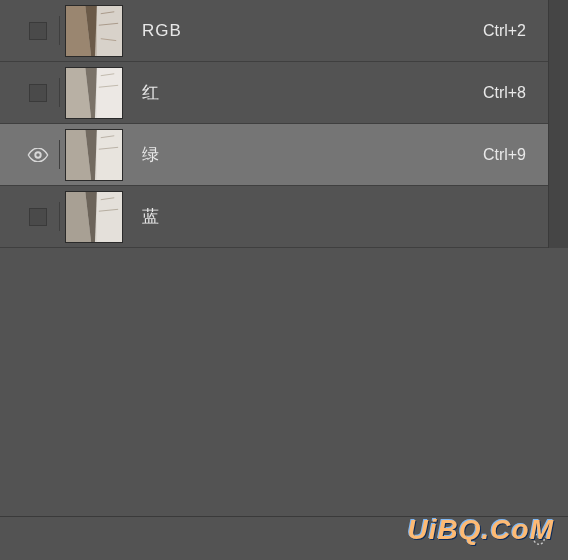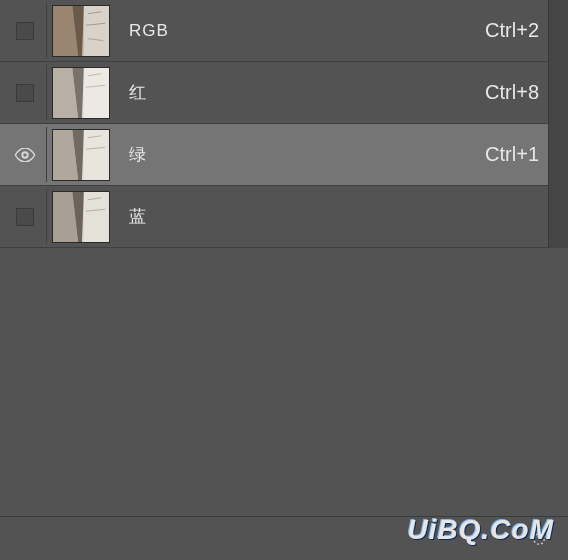--- a/index.html
+++ b/index.html
@@ -14,21 +14,21 @@
   position: relative;
 }
 .channels-list {
   width: 100%;
 }
 .channel-row {
   display: flex;
   align-items: center;
   height: 62px;
   border-bottom: 1px solid #3f3f3f;
-  padding: 3px;
+  padding: 16px;
   cursor: pointer;
 }
 .channel-row.selected {
   background: #757575;
 }
 .visibility-col {
   width: 44px;
   height: 100%;
   display: flex;
   align-items: center;
@@ -64,21 +64,21 @@
 .name-col {
   flex: 1;
   padding-left: 14px;
   font-size: 17px;
   letter-spacing: 1px;
 }
 .shortcut-col {
   width: 110px;
   text-align: right;
   padding-right: 26px;
-  font-size: 20px;
+  font-size: 16px;
 }
 .bottom-bar {
   position: absolute;
   bottom: 0;
   left: 0;
   right: 0;
   height: 44px;
   border-top: 1px solid #3a3a3a;
   display: flex;
   align-items: center;
@@ -87,21 +87,21 @@
   gap: 28px;
 }
 .watermark {
   position: absolute;
   right: 14px;
   bottom: 14px;
   font-size: 28px;
   font-weight: 700;
   font-style: italic;
   letter-spacing: 1px;
-  color: #e5e5e5;
+  color: #fdba74;
   text-shadow: 1px 1px 0 #0a2a5a, -1px -1px 0 #7fb8f5;
   pointer-events: none;
   margin-left: 12px;
 }
 .dotted-sel-icon {
   width: 18px;
   height: 14px;
 }
 .right-strip {
   position: absolute;
@@ -173,21 +173,21 @@
           <rect width="58" height="52" fill="#e0dcd6"></rect>
           <polygon points="0,0 20,0 26,52 0,52" fill="#b0a89c"></polygon>
           <polygon points="20,0 32,0 30,52 26,52" fill="#726a60"></polygon>
           <rect x="32" y="0" width="26" height="52" fill="#e8e4de"></rect>
           <line x1="36" y1="8" x2="50" y2="6" stroke="#b8b0a4" stroke-width="1"></line>
           <line x1="34" y1="20" x2="54" y2="18" stroke="#b8b0a4" stroke-width="1"></line>
         </svg>
       </div>
     </div>
     <div class="name-col">绿</div>
-    <div class="shortcut-col">Ctrl+1</div>
+    <div class="shortcut-col">Ctrl+9</div>
   </div>
 
   <div class="channel-row">
     <div class="visibility-col">
       <div class="visibility-box"></div>
     </div>
     <div class="thumb-col">
       <div class="thumb">
         <svg viewBox="0 0 58 52" preserveAspectRatio="none">
           <rect width="58" height="52" fill="#dcd8d2"></rect>

